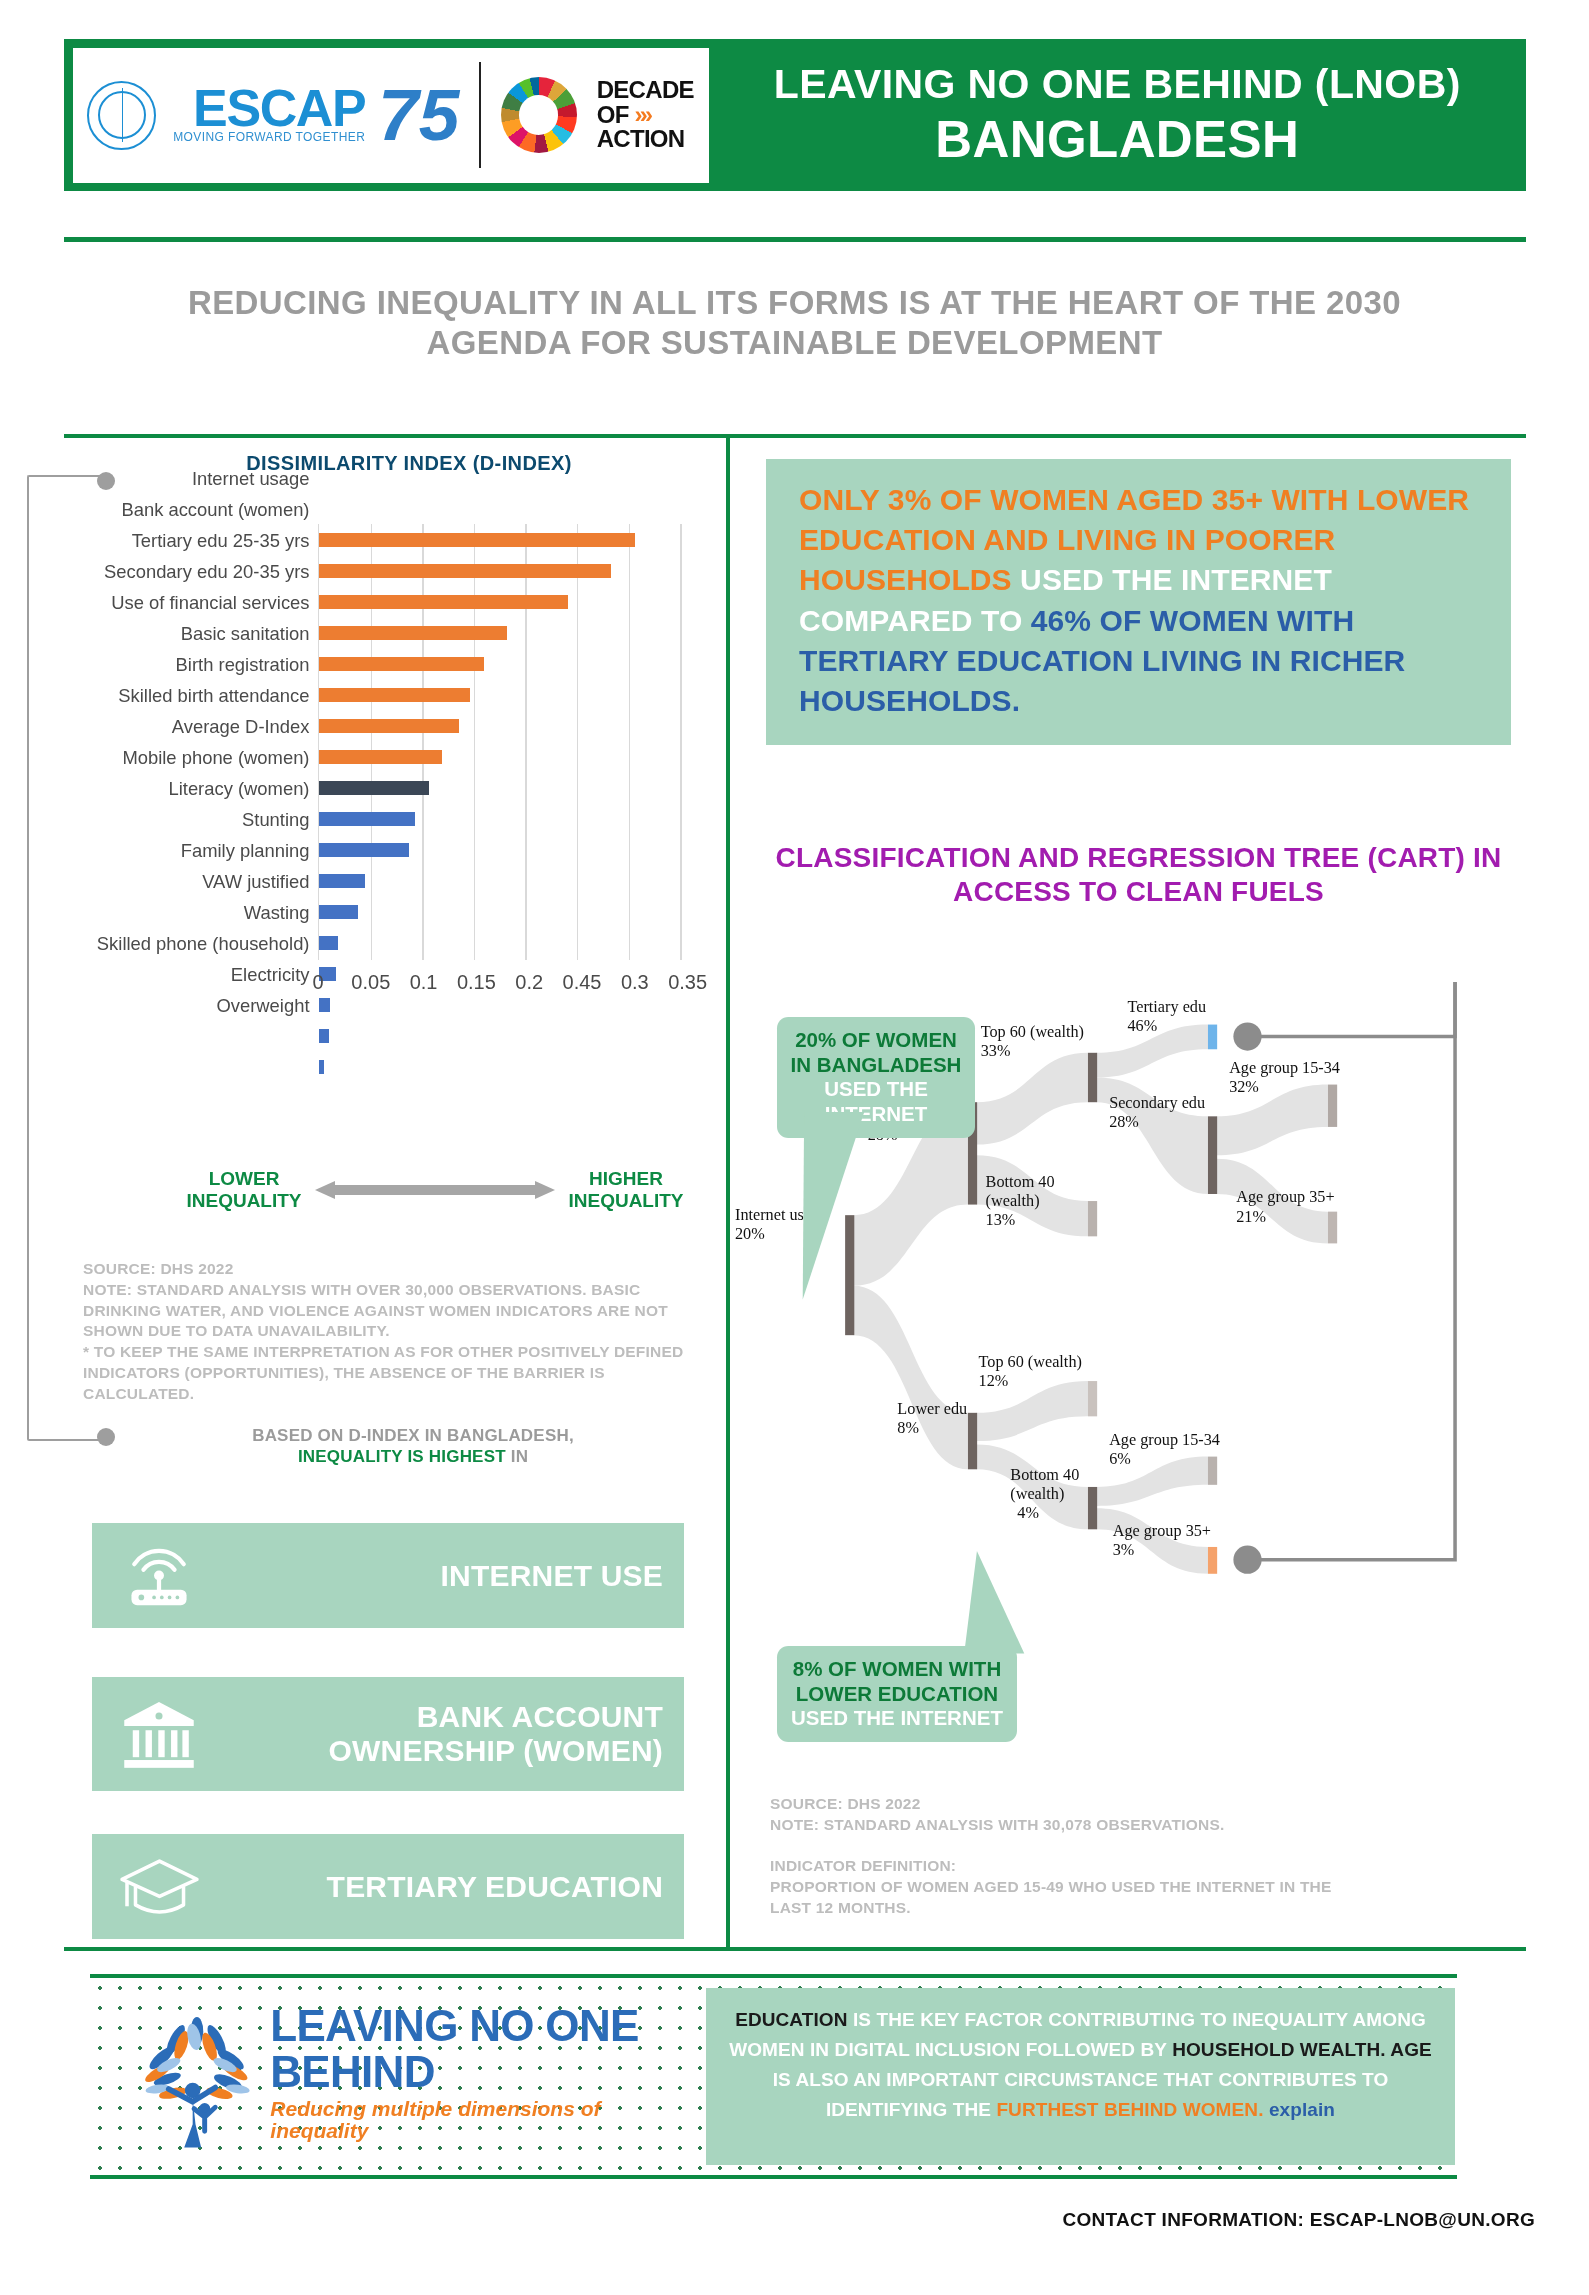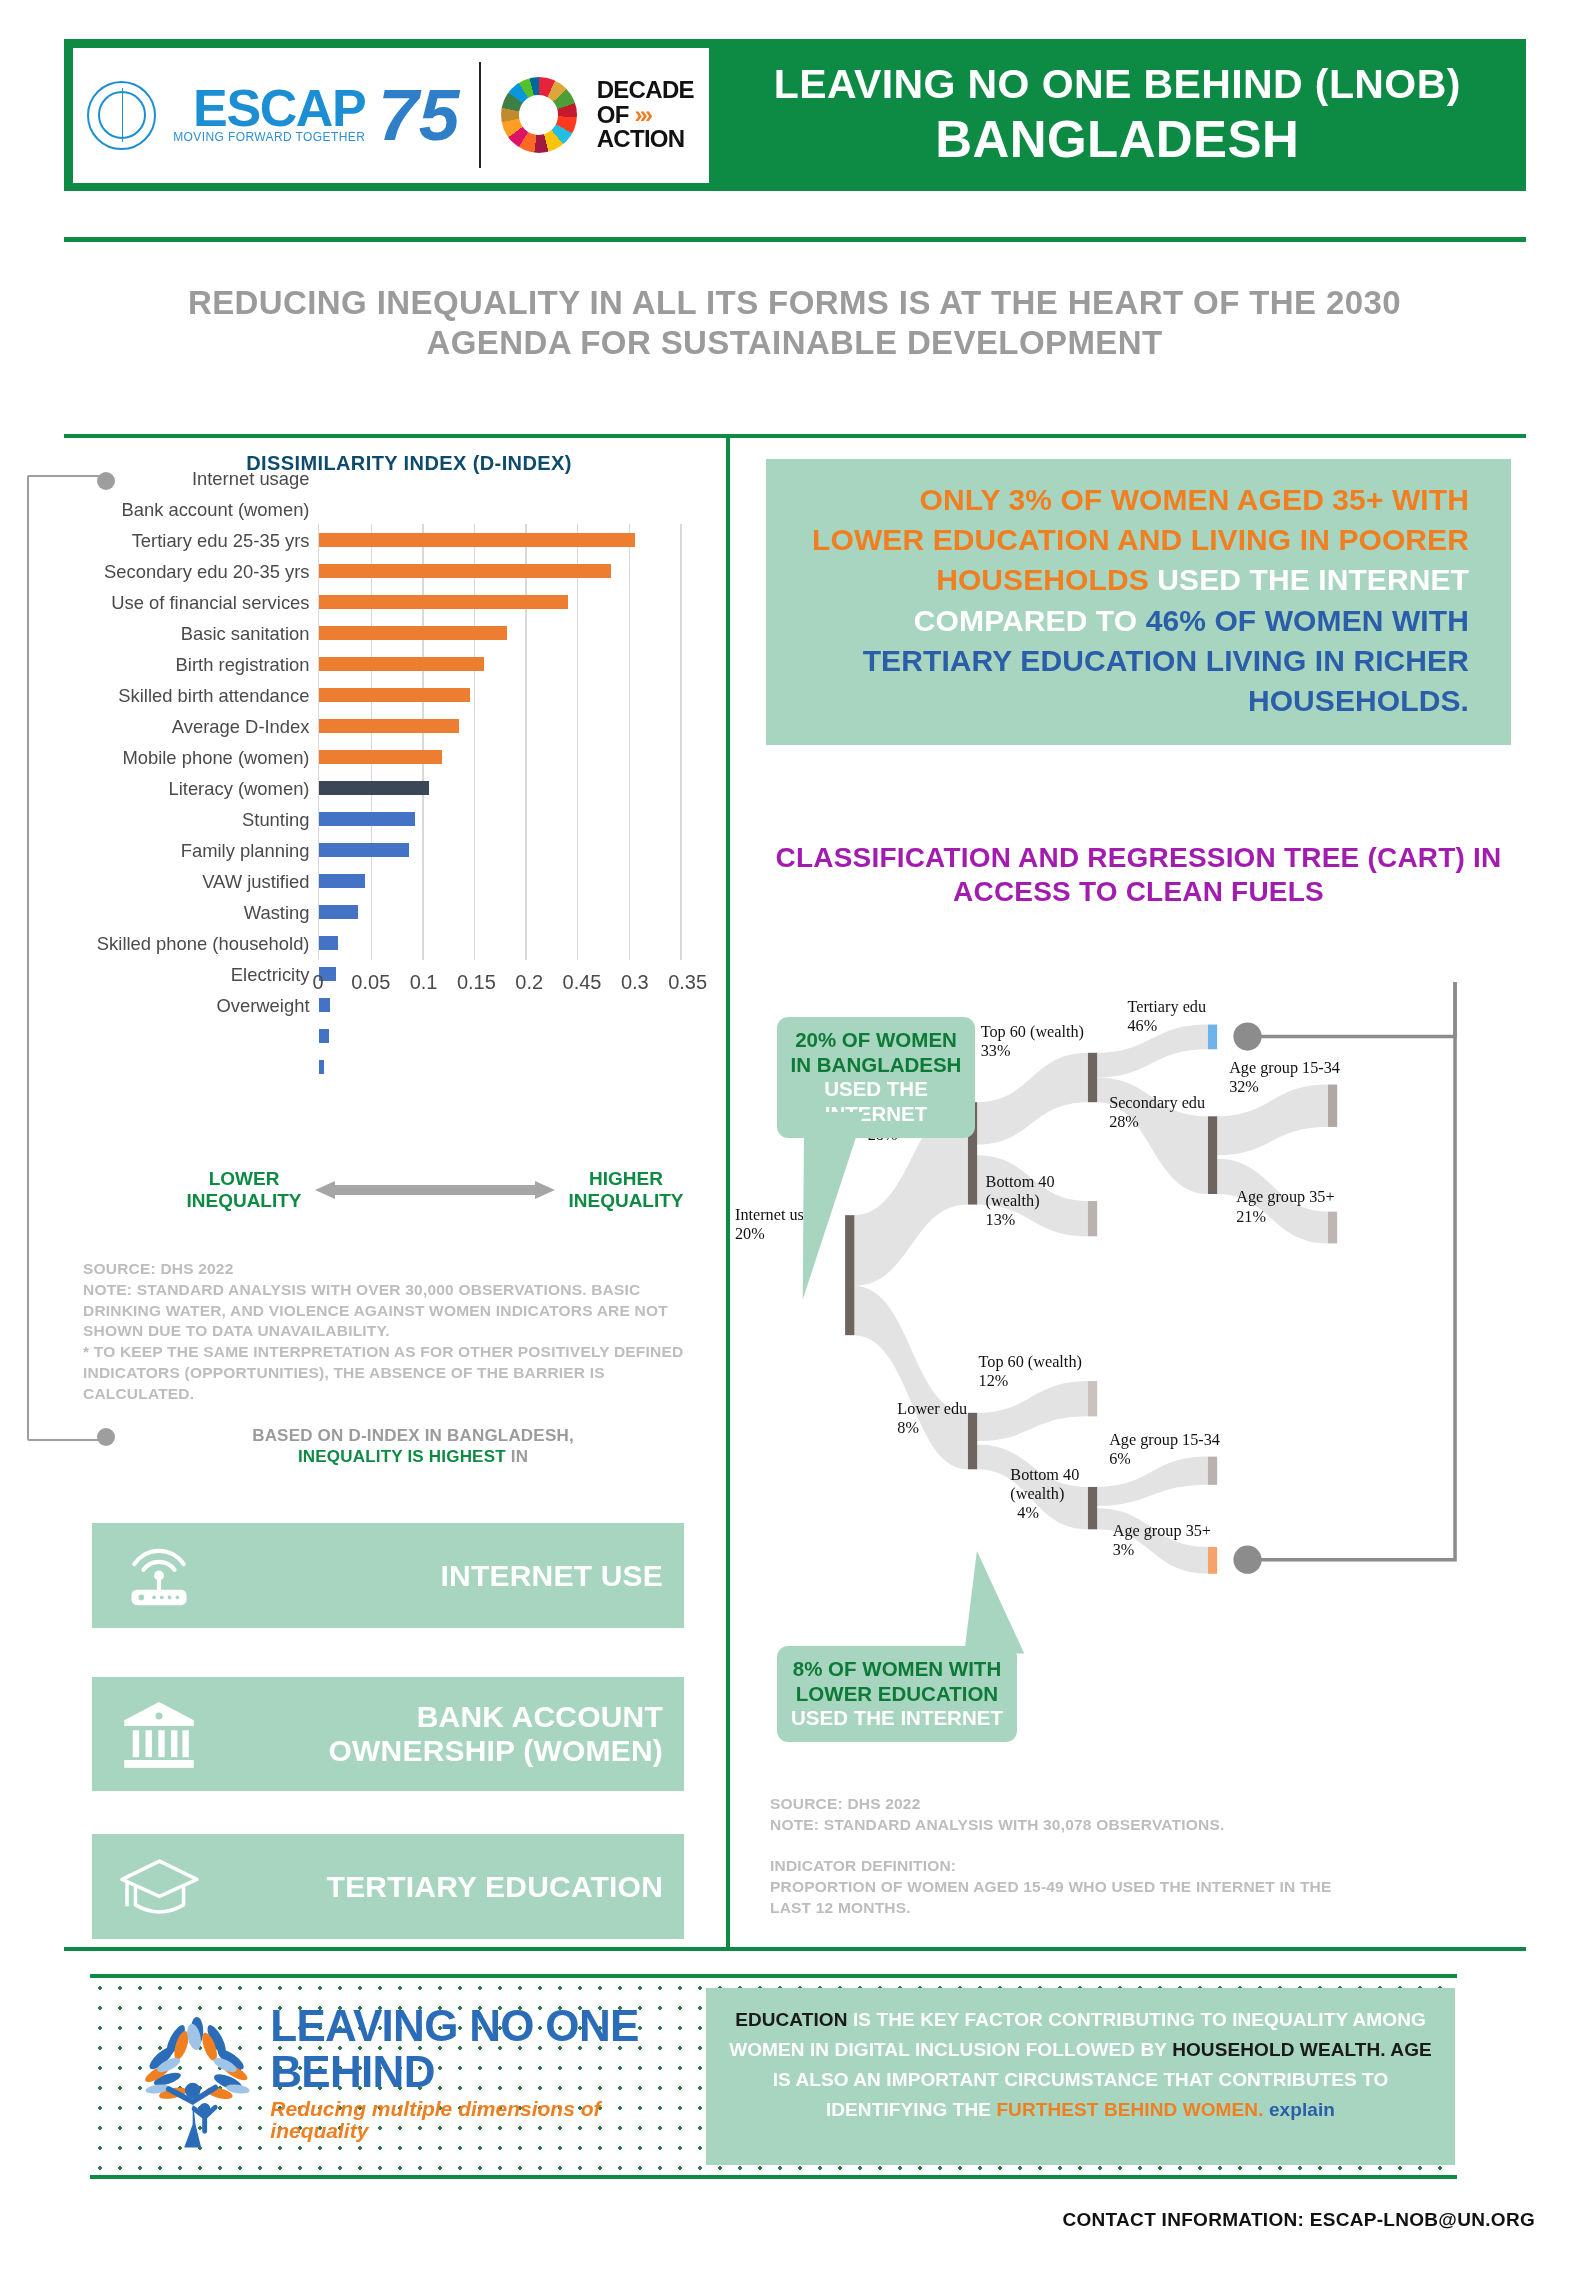--- a/index.html
+++ b/index.html
@@ -89,21 +89,21 @@
 
   .factbox{position:absolute;left:92px;width:592px;height:105px;background:#A8D5BF;
         display:flex;align-items:center;}
   .factbox .fbicon{width:134px;display:flex;align-items:center;justify-content:center;color:#fff;}
   .factbox .fbtxt{flex:1;text-align:right;padding-right:21px;color:#fff;font-size:30px;
         font-weight:700;line-height:1.12;letter-spacing:0.2px;}
   #fb1{top:1523px;} #fb2{top:1677px;height:114px;} #fb3{top:1834px;}
 
   
   #hlbox{position:absolute;left:766px;top:459px;width:745px;background:#A8D5BF;
-        padding:21px 42px 24px;box-sizing:border-box;text-align:right;
+        padding:21px 33px 24px;box-sizing:border-box;text-align:left;
         font-size:30px;font-weight:700;line-height:1.34;color:#fff;letter-spacing:0.1px;}
   #hlbox .or{color:#F07F22;} #hlbox .bl{color:#2B5EA8;}
 
   #cart-title{position:absolute;left:766px;top:841px;width:745px;text-align:center;
         color:#a21caf;font-size:28px;font-weight:700;line-height:1.22;letter-spacing:0.2px;}
 
   #sankey{position:absolute;left:735px;top:982px;width:833px;height:784px;}
 
   .cal{position:absolute;background:#A8D5BF;border-radius:11.3px;text-align:center;
         color:#fff;font-weight:700;font-size:20.5px;line-height:1.2;padding:11.3px 10px;

